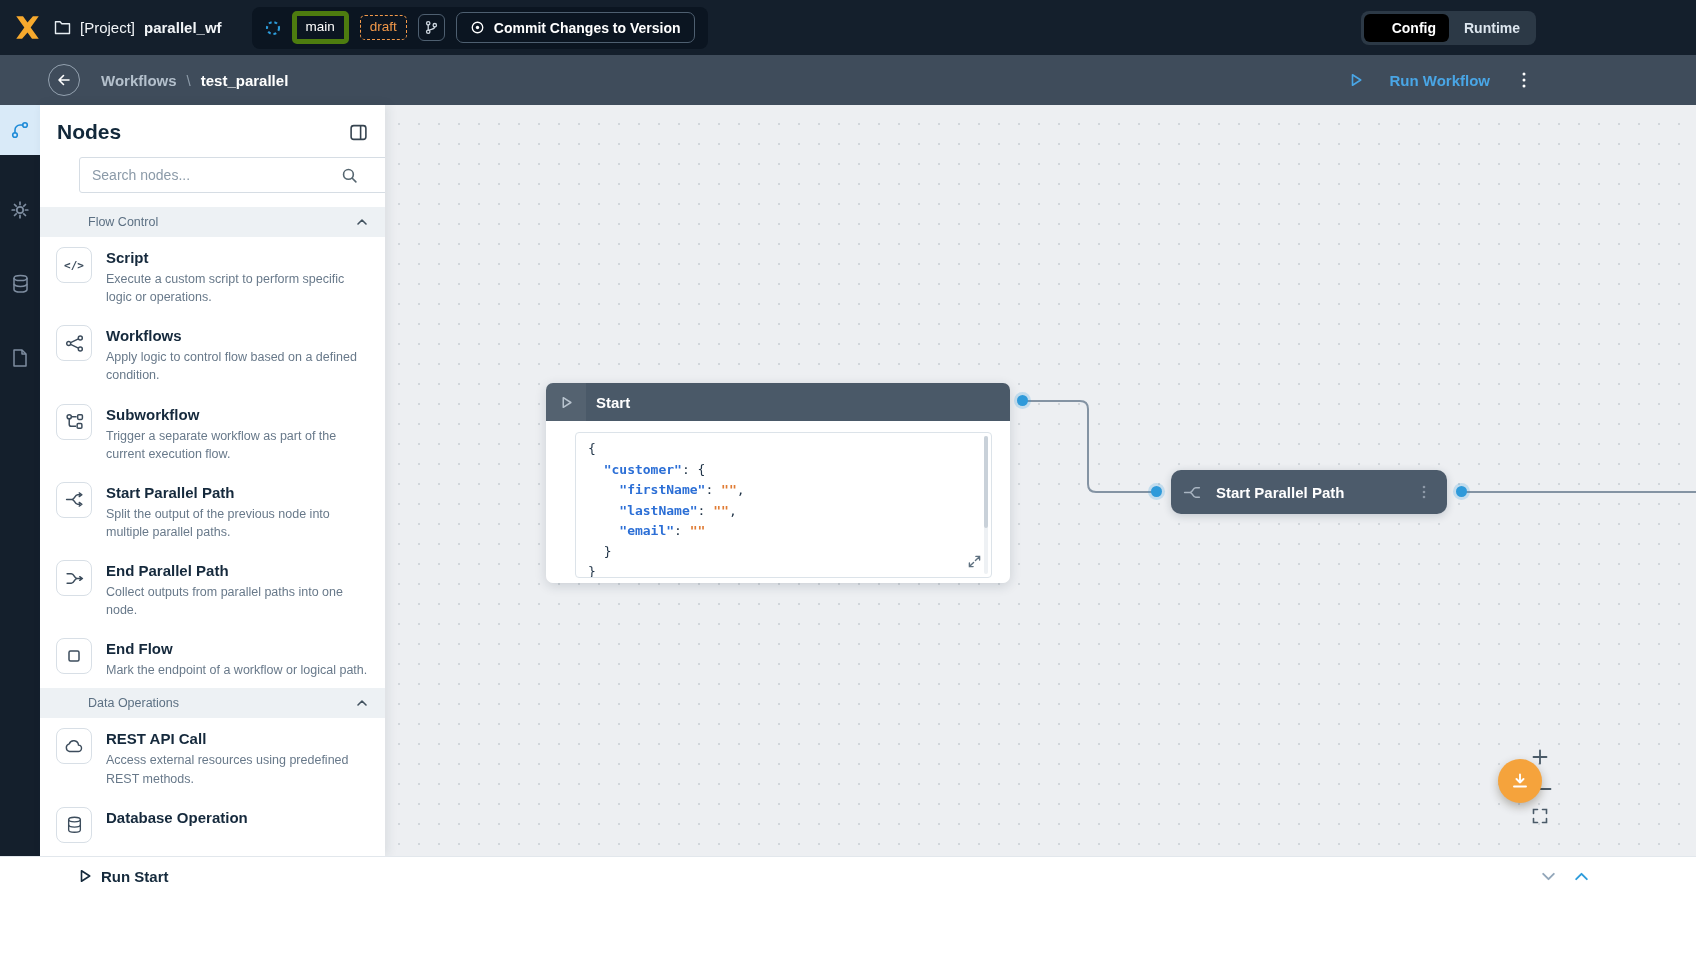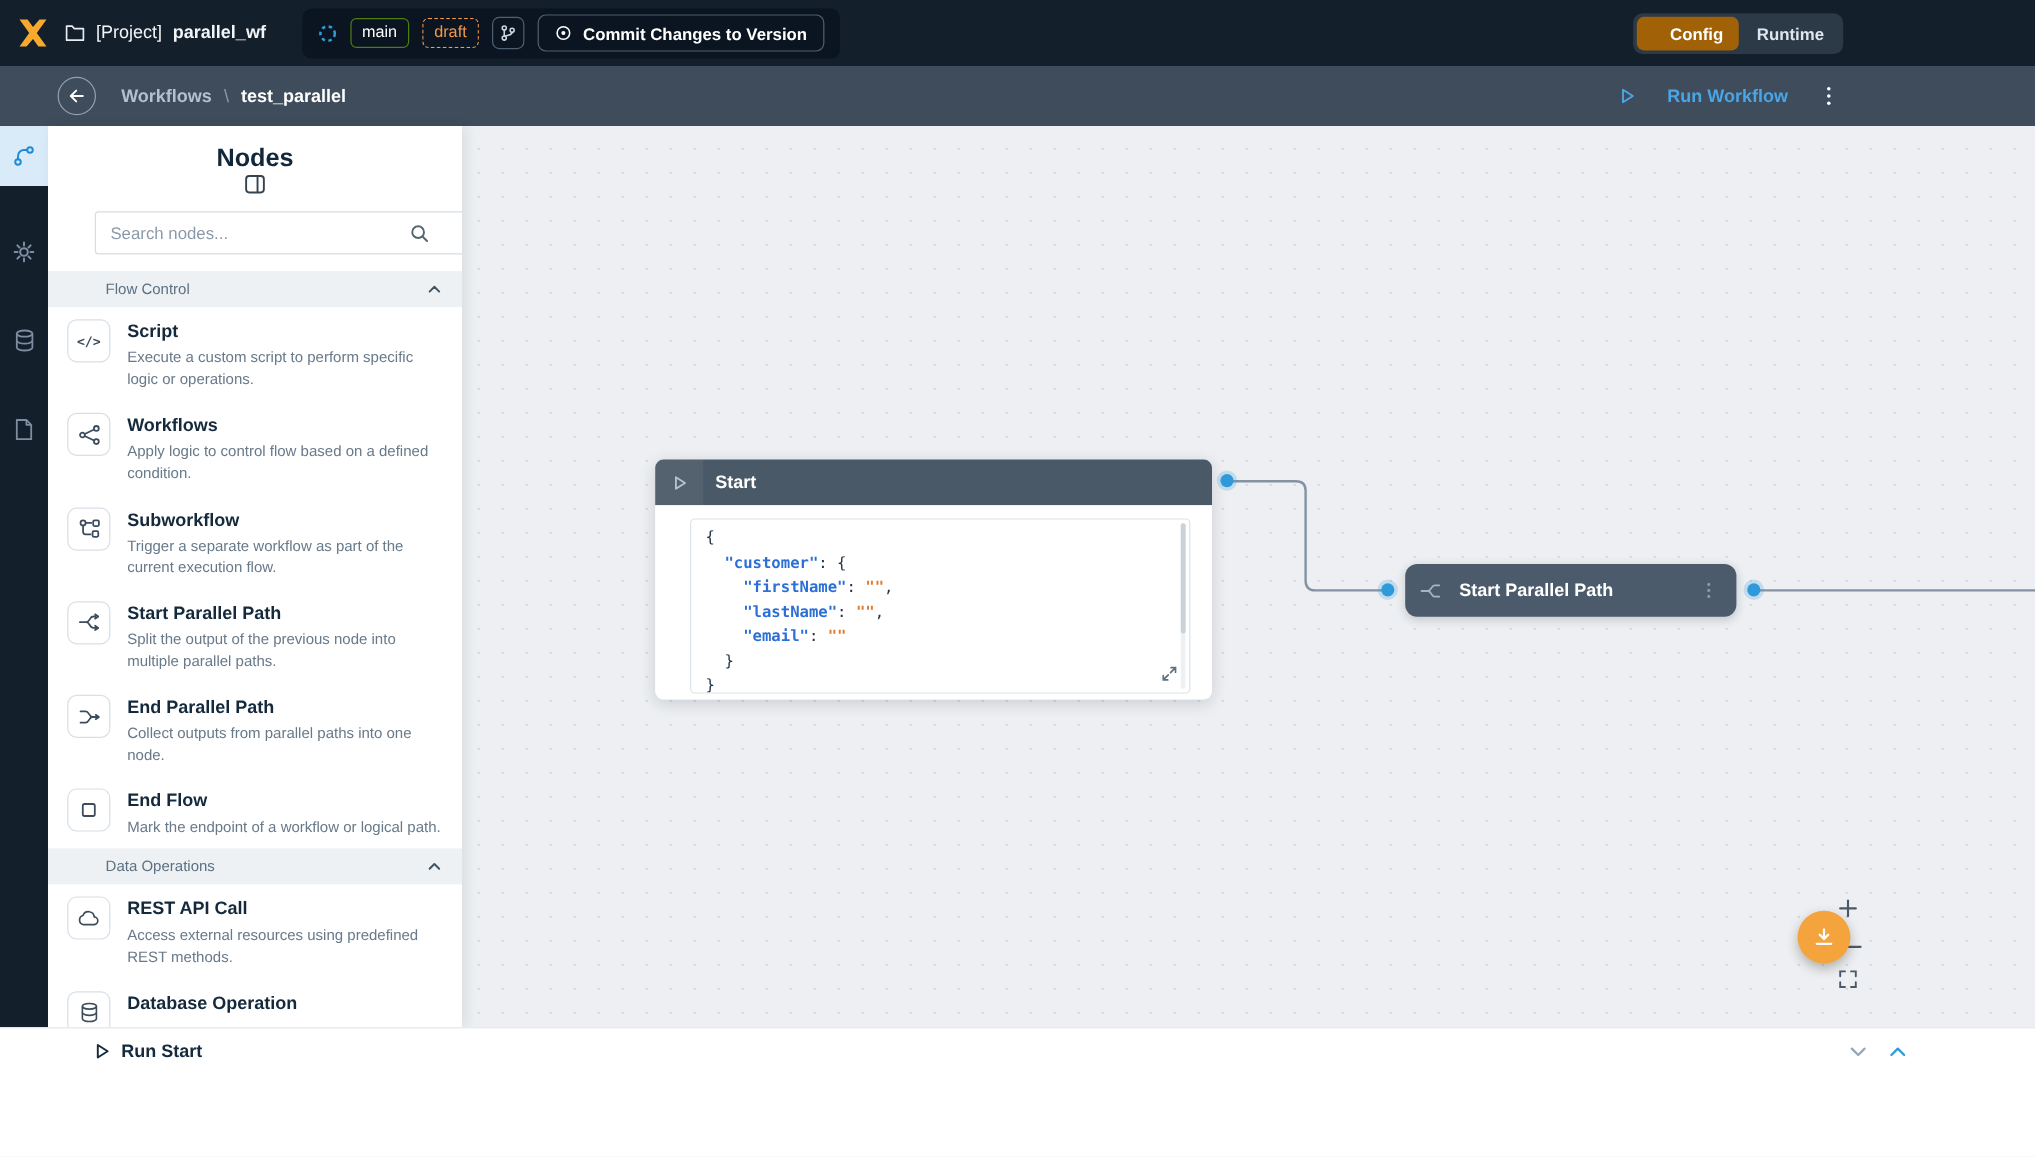--- a/index.html
+++ b/index.html
@@ -10,32 +10,32 @@
 
   
   .topbar { position:absolute; top:0; left:0; width:1696px; height:55px; background:#141f2c;
             display:flex; align-items:center; color:#fff; }
   .logo-box { width:54px; display:flex; justify-content:center; cursor:pointer; }
   .project { display:flex; align-items:center; gap:9px; font-size:15px; color:#f2f5f8; }
   .project .p-name { font-weight:700; }
   .vcs-group { margin-left:30px; height:42px; background:#0b1521; border-radius:8px;
                display:flex; align-items:center; gap:11px; padding:0 13px; }
   .chip { font-size:13.5px; border-radius:5px; padding:3px 9px; line-height:1.2; }
-  .chip-main { color:#fff; border:1px solid #4d7c0f; }
+  .chip-main { color:#fff; border:5px solid #4d7c0f; }
   .chip-draft { color:#f2994a; border:1px dashed #f2994a; }
   .sq-btn { width:27px; height:27px; border:1px solid #4e5f70; border-radius:6px; background:none;
             color:#cdd6df; display:flex; align-items:center; justify-content:center; cursor:pointer; }
   .commit-btn { height:31px; border:1px solid #4e5f70; border-radius:7px; background:none; color:#fff;
                 display:flex; align-items:center; gap:9px; padding:0 13px; font-size:14px; font-weight:600;
                 font-family:inherit; cursor:pointer; }
   .mode-tabs { margin-left:auto; margin-right:160px; background:#2c3946; border-radius:8px;
                padding:3px; display:flex; gap:2px; }
   .mode-tab { border:none; background:none; color:#dde6ee; font-size:14px; font-weight:700;
               padding:6px 13px; border-radius:6px; font-family:inherit; cursor:pointer; }
-  .mode-tab.active { background:#a16207; color:#fff;padding-left:28px; }
+  .mode-tab.active { background:#000000; color:#fff;padding-left:28px; }
 
   
   .subbar { position:absolute; top:55px; left:0; width:1696px; height:50px; background:#3f4c5b;
             display:flex; align-items:center; color:#fff; }
   .back-btn { margin-left:48px; width:32px; height:32px; border-radius:50%; border:1.5px solid #93a1af;
               background:none; color:#fff; display:flex; align-items:center; justify-content:center; cursor:pointer; }
   .breadcrumb { margin-left:21px; display:flex; align-items:center; gap:10px; font-size:15px; }
   .bc-section { color:#b4c0cc; cursor:pointer;font-weight:bold; }
   .bc-sep { color:#8c9aa8; }
   .bc-current { color:#fff; font-weight:700; }
@@ -94,21 +94,21 @@
   .zoom-plus  { left:1489px; top:641px; width:22px; height:22px; z-index:2; }
   .zoom-minus { left:1493px; top:673px; width:22px; height:22px; z-index:1; }
   .fab { position:absolute; left:1458px; top:654px; width:44px; height:44px; border-radius:50%;
          background:#f5a33c; border:none; display:flex; align-items:center; justify-content:center;
          box-shadow:0 4px 10px rgba(40,30,5,0.3); z-index:4; cursor:pointer; }
   .fullscreen { left:1489px; top:700px; width:22px; height:22px; z-index:2; }
 
   
   .nodes-panel { position:absolute; left:40px; top:105px; width:345px; height:751px; background:#fff;
                  box-shadow:3px 0 10px rgba(30,50,70,0.09); overflow:hidden; z-index:5; }
-  .panel-head { display:flex; align-items:center; justify-content:space-between; padding:15px 17px 11px;flex-direction:column; }
+  .panel-head { display:flex; align-items:center; justify-content:space-between; padding:15px 17px 11px; }
   .panel-title { font-size:21px; font-weight:700; color:#12283a; }
   .collapse-btn { background:none; border:none; color:#35434f; cursor:pointer; }
   .search-wrap { position:relative; margin:2px 16px 14px; }
   .search-wrap input { width:100%; height:36px; border:1px solid #d6dde4; border-radius:3px;
                        padding:0 36px 0 12px; font-size:14px; color:#2b3a48; font-family:inherit; outline:none;margin-left:23px; }
   .search-wrap input::placeholder { color:#8b9aa8; }
   .search-ic { position:absolute; right:11px; top:10px; color:#55656f; }
   .sec-head { height:30px; background:#edf1f4; display:flex; align-items:center;
               justify-content:space-between; padding:0 16px; cursor:pointer; }
   .sec-label { font-size:12.5px; color:#5c7083;margin-left:32px; }

